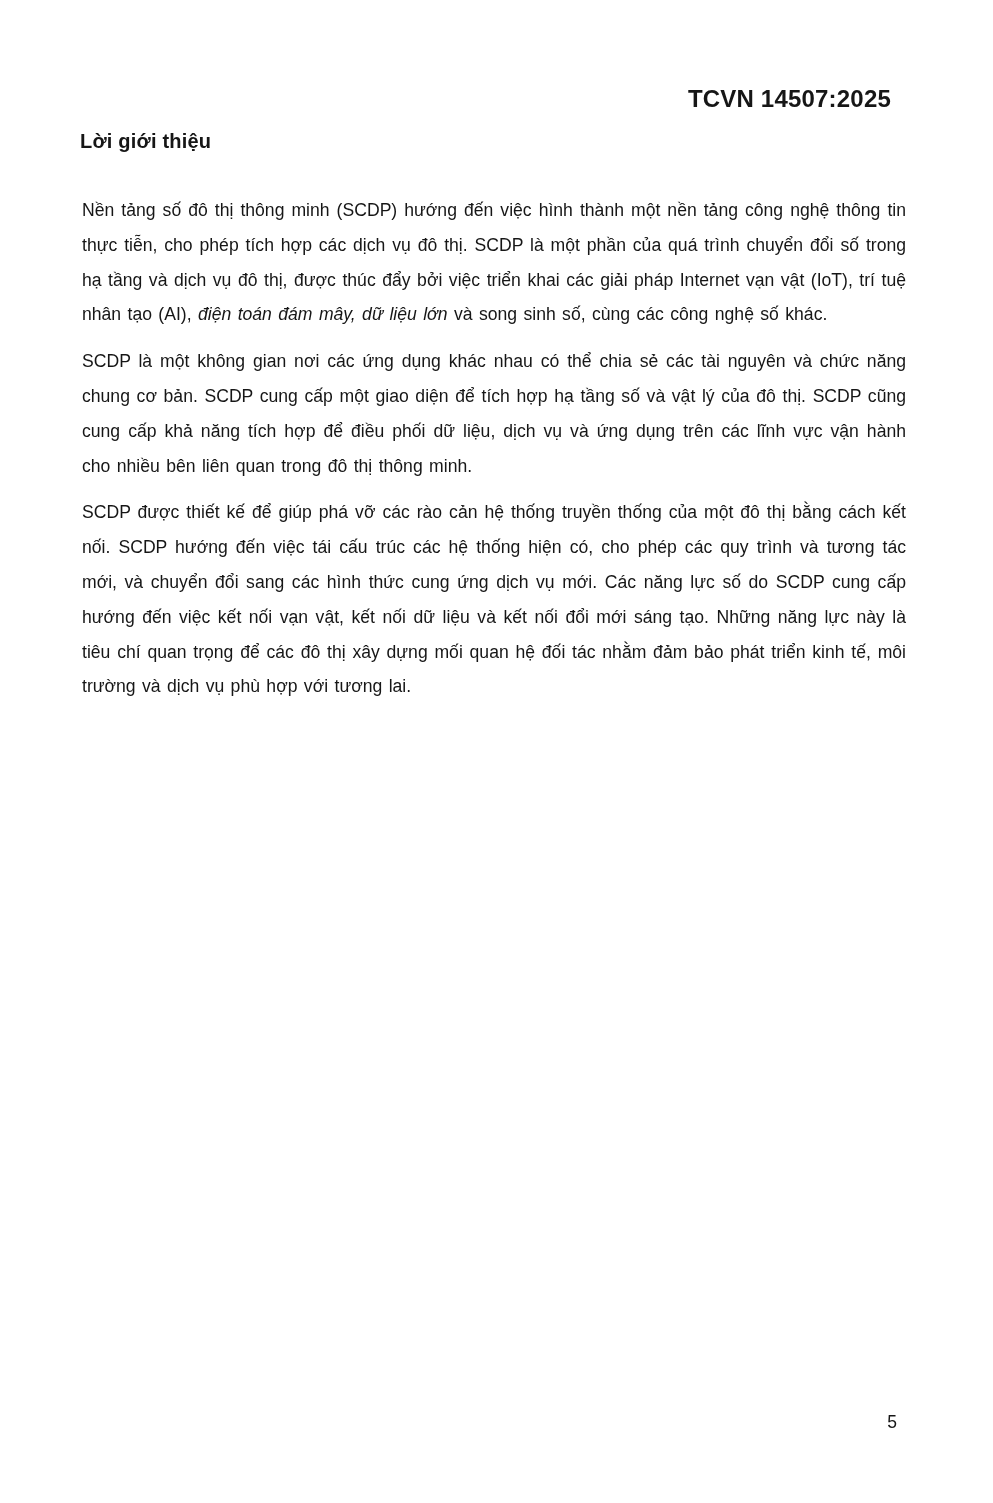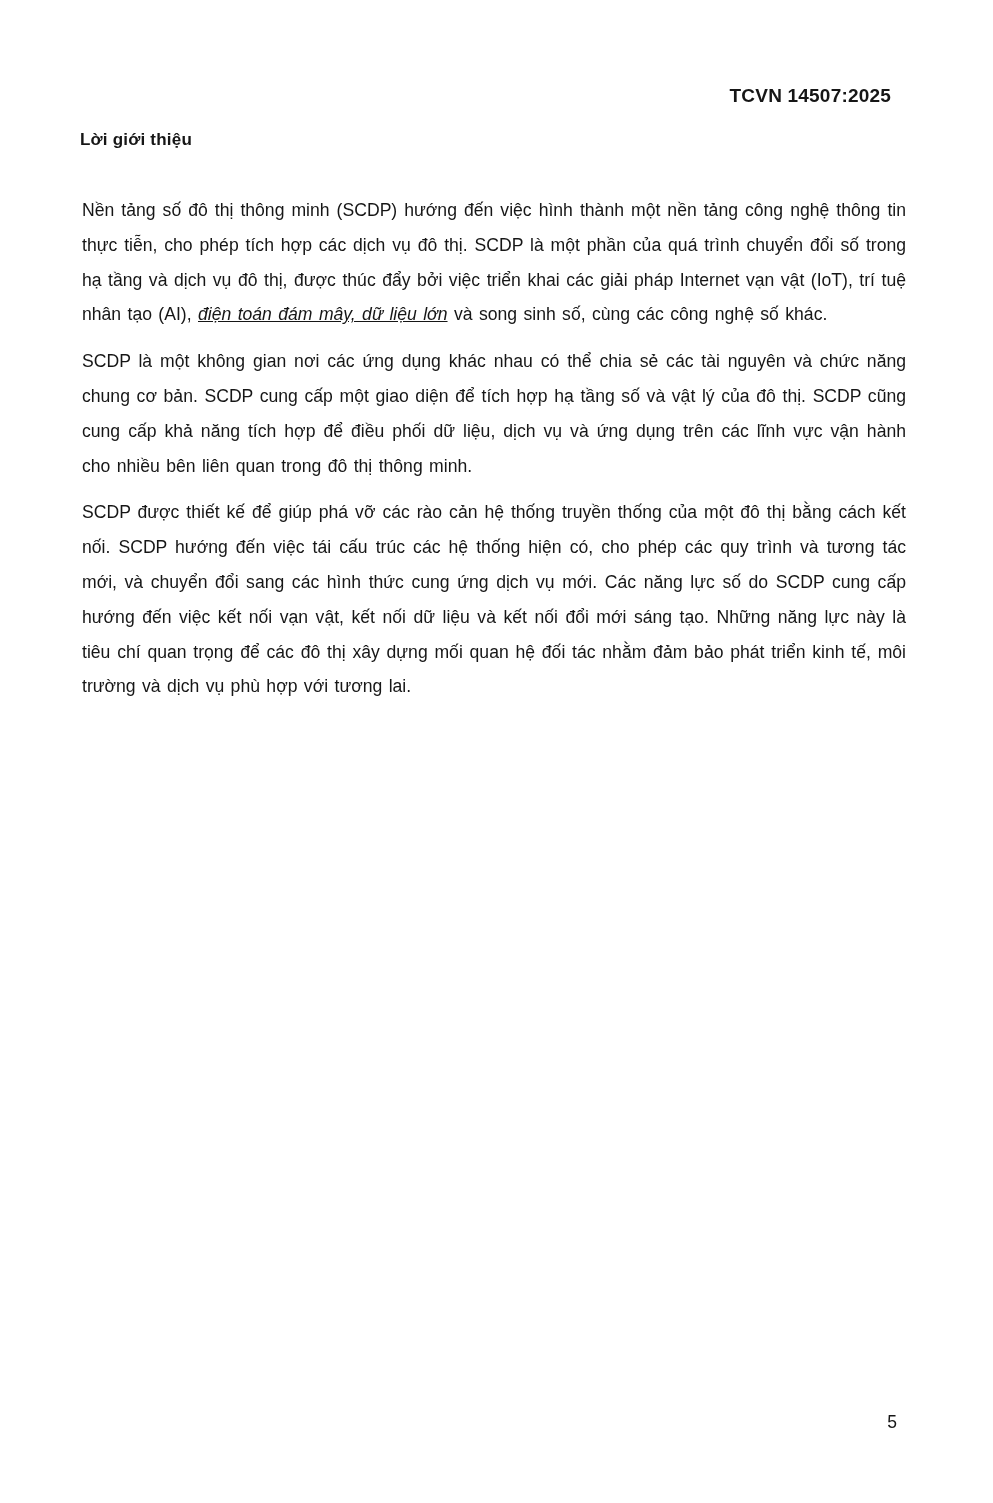--- a/index.html
+++ b/index.html
@@ -14,31 +14,31 @@
     height: 1503px;
     background: #ffffff;
     font-family: "Liberation Sans", sans-serif;
     color: #161616;
     overflow: hidden;
   }
   .doc-header {
     position: absolute;
     top: 85px;
     right: 102px;
-    font-size: 19px;
+    font-size: 24px;
     font-weight: 700;
     letter-spacing: 0.2px;
     white-space: nowrap;
   }
   .doc-title {
     position: absolute;
     top: 130px;
     left: 80px;
     margin: 0;
-    font-size: 17px;
+    font-size: 20px;
     font-weight: 700;
     letter-spacing: 0.2px;
     text-align: right;
   }
   .doc-body {
     position: absolute;
     top: 193px;
     left: 82px;
     width: 824px;
     font-size: 17.6px;
@@ -47,21 +47,20 @@
     word-spacing: 1.5px;
   }
   .doc-body p {
     margin: 0 0 12px 0;
   }
   .doc-body p:last-child {
     margin-bottom: 8px;
   }
   .seg-italic {
     font-style: italic;
-    text-decoration: underline;
   }
   .page-number {
     position: absolute;
     top: 1412px;
     right: 96px;
     font-size: 17.5px;
     font-weight: 400;
   }
 </style>
 </head>

